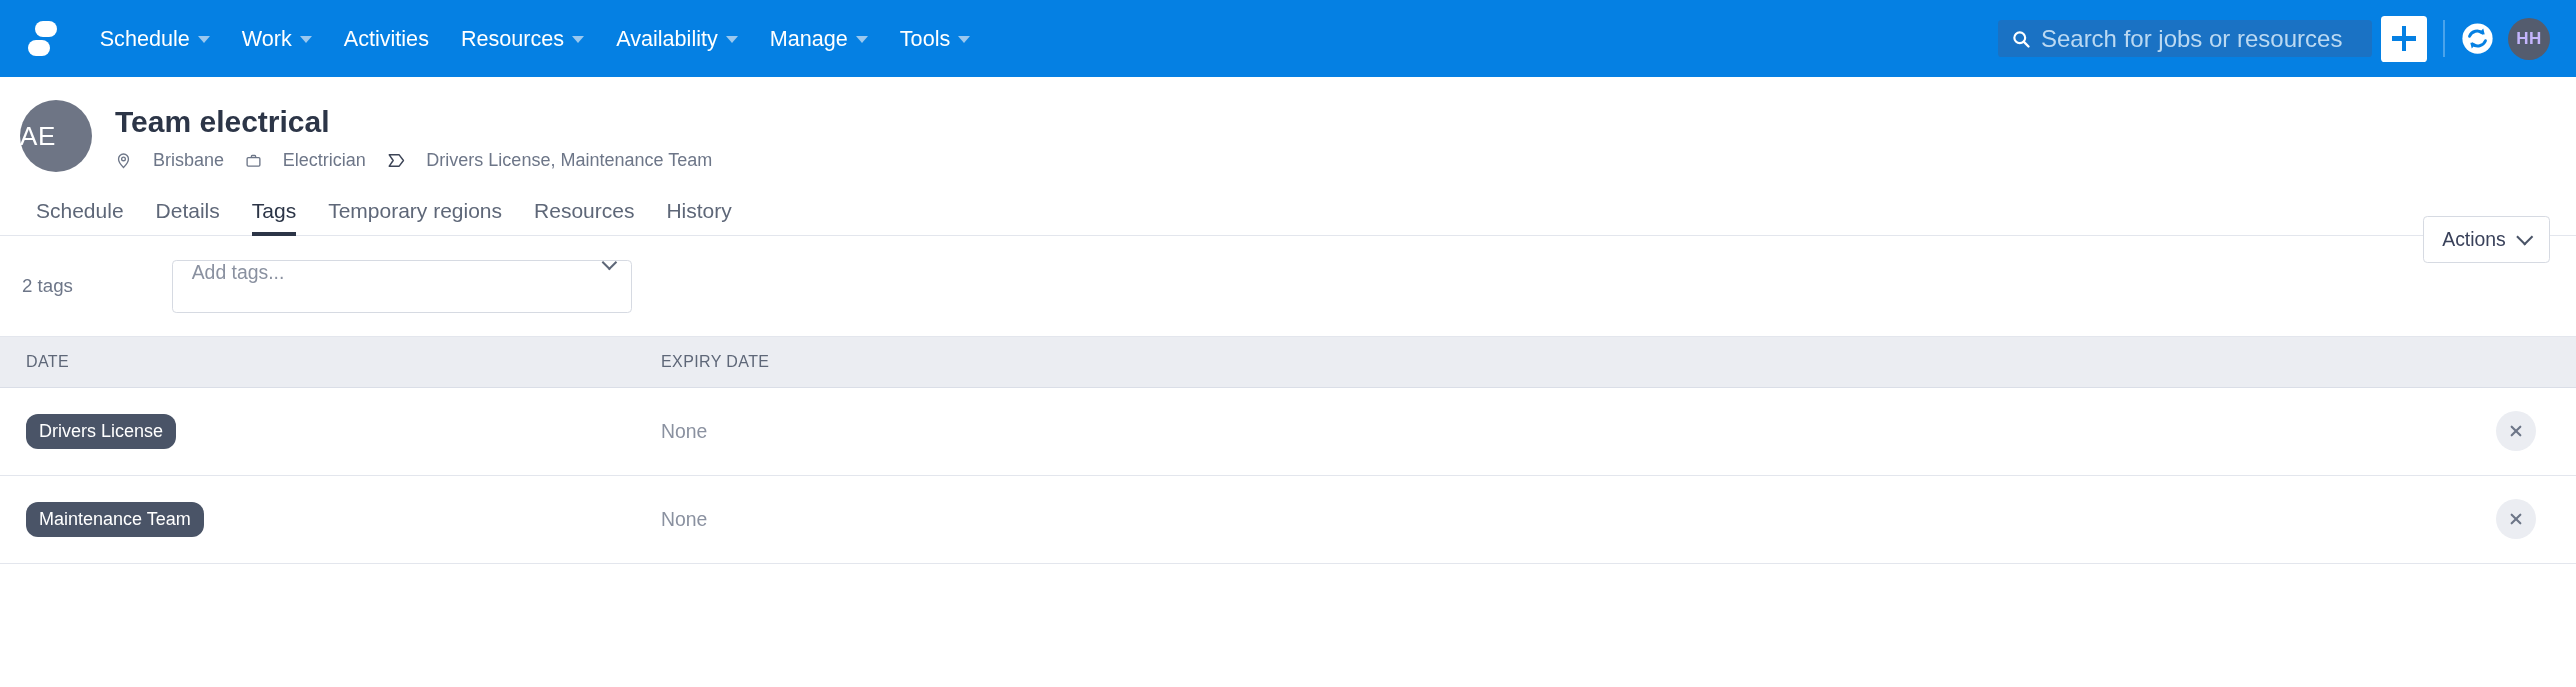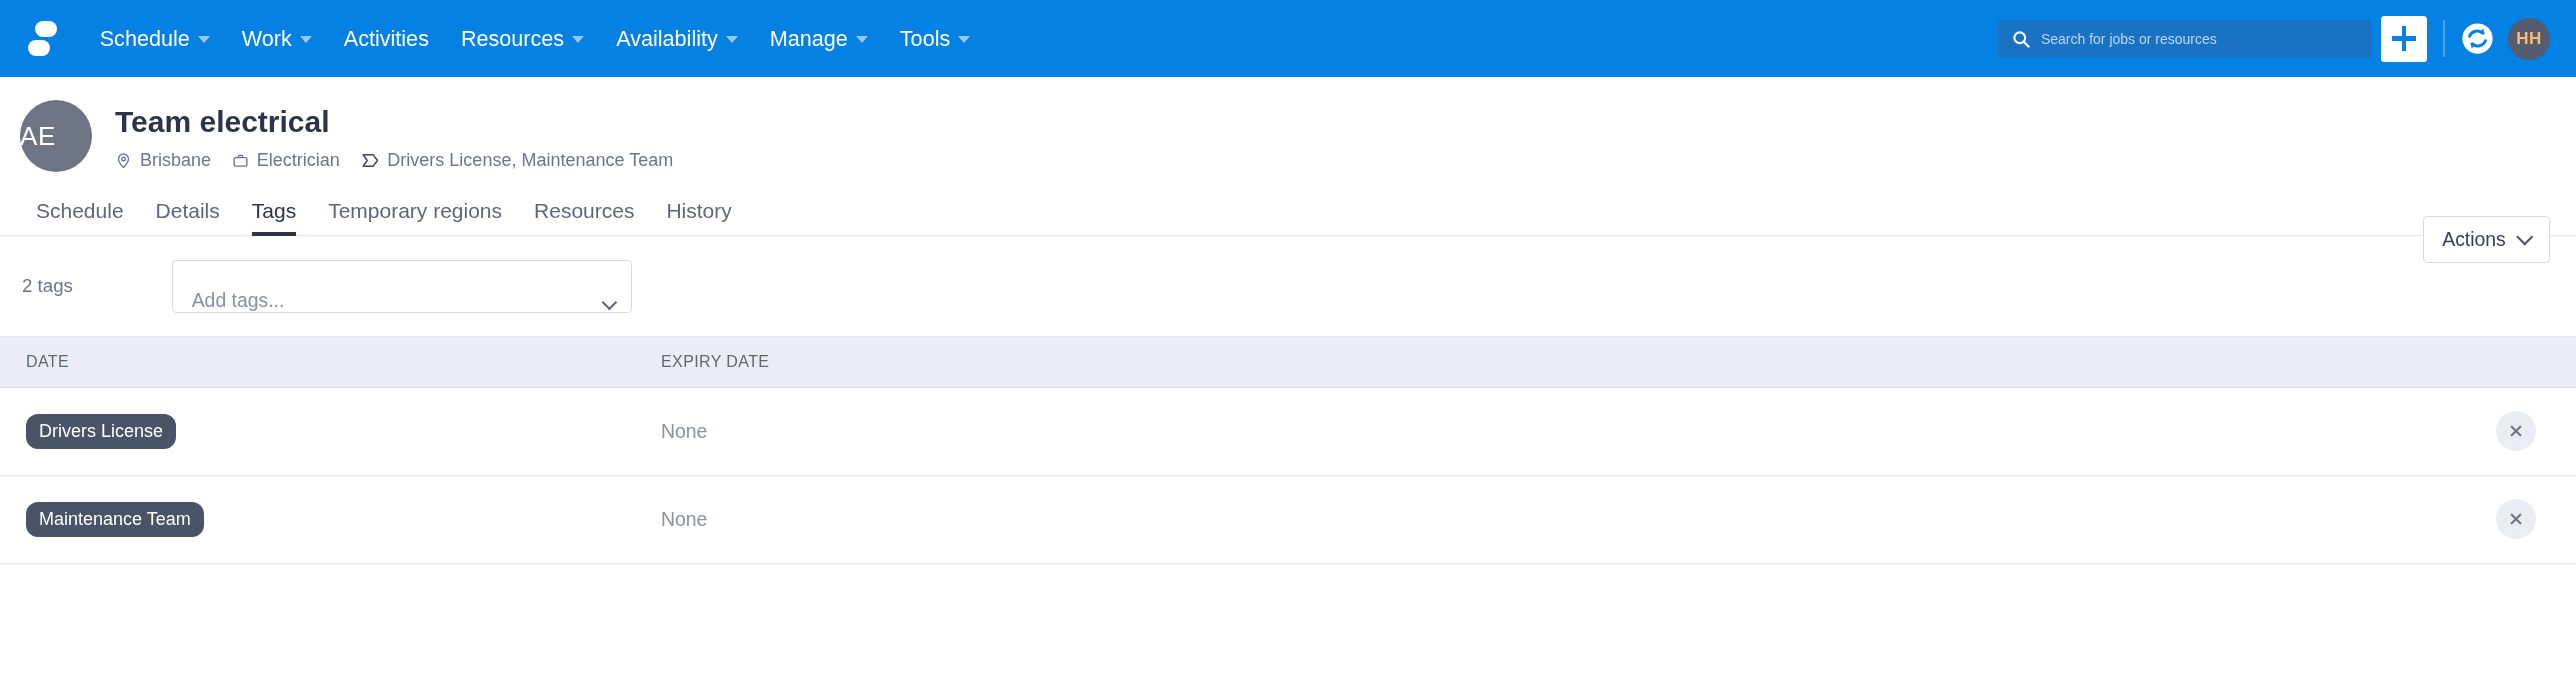--- a/index.html
+++ b/index.html
@@ -68,21 +68,21 @@
     border-radius: 3.6px;
     display: flex; align-items: center;
     padding: 0 13px;
     gap: 10px;
   }
   .search-icon svg { display: block; }
   .search-input {
     background: transparent;
     border: none; outline: none;
     color: #ffffff;
-    font-size: 14px;
+    font-size: 24px;
     font-family: "Liberation Sans", sans-serif;
     width: 100%;
   }
   .search-input::placeholder { color: #BBD9F2; }
 
   .plus-btn {
     width: 46px; height: 46px;
     background: #ffffff;
     border-radius: 3.6px;
     margin-left: 9.3px;
@@ -103,21 +103,21 @@
   .nav-divider {
     width: 1.4px; height: 37px;
     background: rgba(255,255,255,0.28);
     margin: 0 16px;
   }
   .sync-icon { cursor: pointer; display:flex; align-items:center; }
   .user-avatar {
     width: 42px; height: 42px;
     border-radius: 50%;
     background: #545C6E;
-    color: #fdba74;
+    color: #c4b5fd;
     font-size: 17px;
     font-weight: bold;
     display: flex; align-items: center; justify-content: center;
     margin-left: 14.4px;
     cursor: pointer;
     letter-spacing: 0.4px;
   }
 
   
   .profile-header {
@@ -143,21 +143,21 @@
     color: #2C3547;
     line-height: 1.1;
   }
   .profile-meta {
     display: flex; align-items: center;
     gap: 9.3px;
     margin-top: 12.2px;
     color: #6D7688;
     font-size: 18px;
   }
-  .meta-chunk { display: flex; align-items: center; gap: 8px; margin-right: 11.5px; }
+  .meta-chunk { display: flex; align-items: center; gap: 21px; margin-right: 11.5px; }
   .meta-icon { display: flex; align-items: center; }
 
   .actions-btn {
     position: absolute;
     right: 26px;
     top: 106px;
     height: 47px;
     padding: 0 18.7px;
     background: #ffffff;
     border: 1.4px solid #D6DAE2;
@@ -218,21 +218,21 @@
     width: 150px;
     flex: 0 0 auto;
   }
   .add-tags-select {
     width: 460px;
     height: 53px;
     border: 1.4px solid #D6DAE2;
     border-radius: 4.3px;
     background: #ffffff;
     display: flex;
-    align-items: flex-end;
+    align-items: flex-start;
     justify-content: space-between;
     padding: 0 16px 0 18.7px;
     cursor: pointer;
   }
   .add-tags-placeholder {
     font-size: 19.4px;
     color: #8A91A0;
   }
   .select-chevron {
     width: 10.8px; height: 10.8px;

